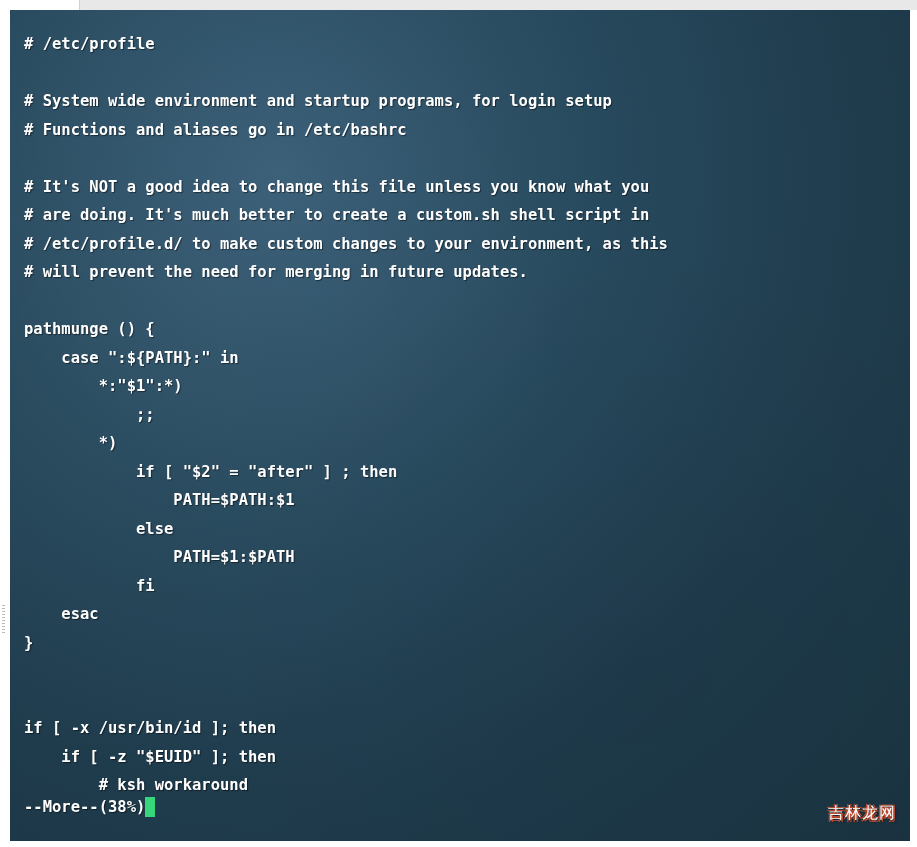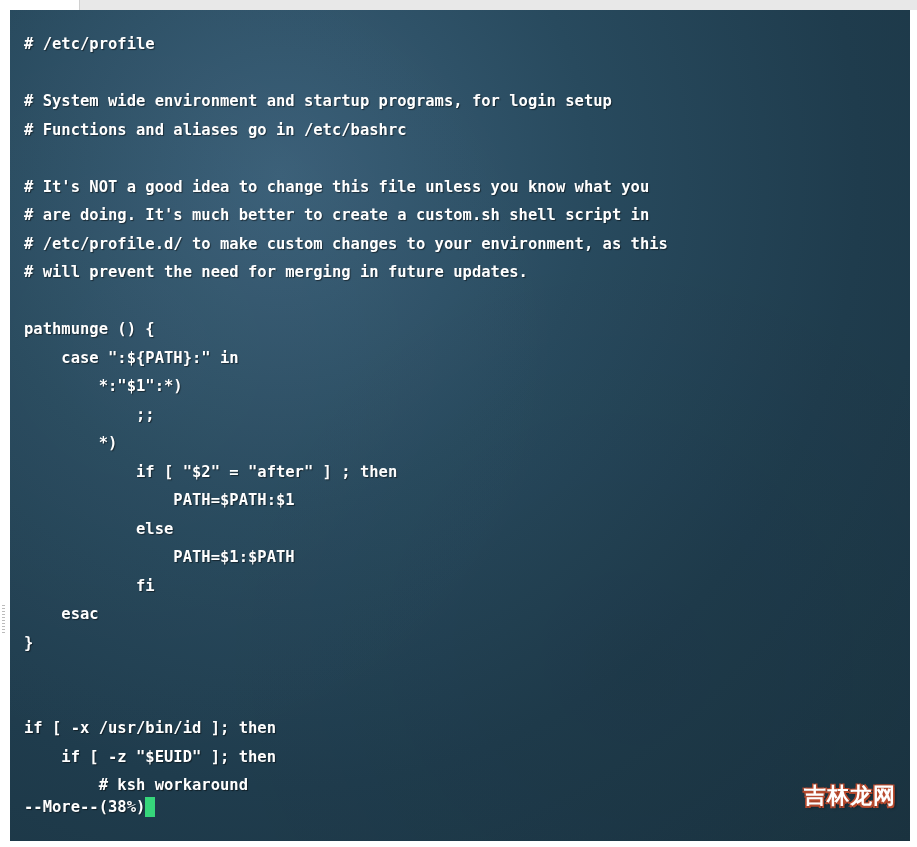--- a/index.html
+++ b/index.html
@@ -100,24 +100,24 @@
       display: inline-block;
       width: 10px;
       height: 20px;
       background: #36d67b;
       margin-left: 0;
       vertical-align: middle;
     }
     .watermark {
       position: absolute;
       right: 14px;
-      bottom: 31px;
+      bottom: 14px;
       font-family: "Microsoft YaHei", sans-serif;
-      font-size: 22px;
-      font-weight: bold;
+      font-size: 16px;
+      font-weight: normal;
       color: #ffffff;
       text-shadow: 
         -1.5px -1.5px 0 #b84a2e,
         1.5px -1.5px 0 #b84a2e,
         -1.5px 1.5px 0 #b84a2e,
         1.5px 1.5px 0 #b84a2e,
         2px 2px 3px rgba(0,0,0,0.6);
       letter-spacing: 1px;
     }
   </style>

